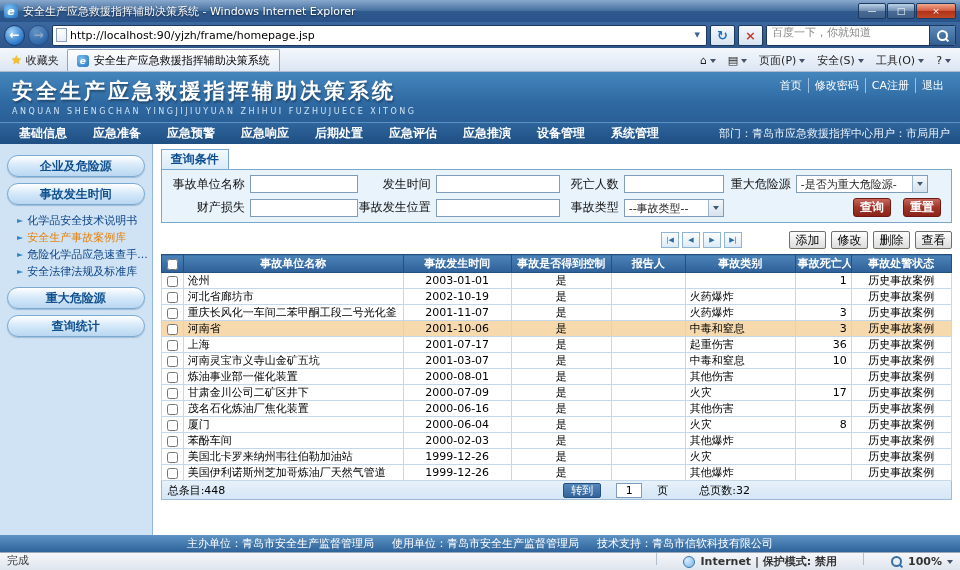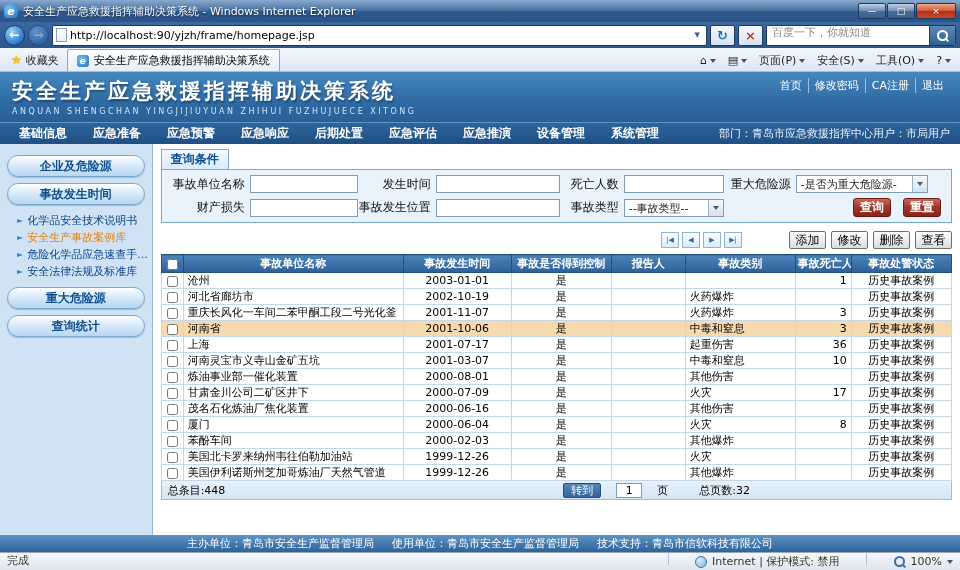--- a/index.html
+++ b/index.html
@@ -41,21 +41,21 @@
   .tab .ie-logo { width:12px; height:12px; font-size:9px; }
   .tab-label { white-space:nowrap; overflow:hidden; }
   .fav-right { margin-left:auto; display:flex; align-items:center; height:22px; font-size:11px; color:#1e1e1e; }
   .menu-item { display:flex; align-items:center; gap:3px; height:20px; padding:0 6px; cursor:pointer; }
   .caret { width:0; height:0; border:3px solid transparent; border-top:4px solid #44536a; margin-top:4px; }
 
   .statusbar { flex:0 0 18px; background:linear-gradient(#f5f7fa,#dfe5ee); border-top:1px solid #9aa8ba; display:flex; font-size:11px; color:#333; padding:0 7px; gap:26px; }
   .sb-left { flex:1; }
   .sb-sep { width:1px; height:12px; background:#b4bfce; }
   .globe { width:12px; height:12px; border-radius:50%; border:1px solid #3a76ad; background:radial-gradient(circle at 30% 30%,#d6ecff,#7db4e0); }
-  .sb-zone { display:flex; align-items:center; gap:5px; }
+  .sb-zone { display:flex; align-items:center; gap:5px;font-weight:bold; }
 
   
   .app { flex:1; display:flex; flex-direction:column; overflow:hidden; background:#fff; }
   .app-header { flex:0 0 50px; background:linear-gradient(#4486bd,#2f6aa3 60%,#2a5f97); color:#fff; position:relative; padding:5px 0 0 12px; }
   .app-title { font-size:21px; font-weight:bold; letter-spacing:3px; text-shadow:1px 2px 2px rgba(0,0,0,.35); white-space:nowrap; }
   .app-sub { font-size:8px; letter-spacing:2.5px; color:#cfe3f4; margin-top:2px; white-space:nowrap; }
   .header-links { position:absolute; top:6px; right:10px; font-size:11px; display:flex; }
   .header-link { padding:0 6px; cursor:pointer; white-space:nowrap; }
   .header-link + .header-link { border-left:1px solid #9cc0dd; }
 

